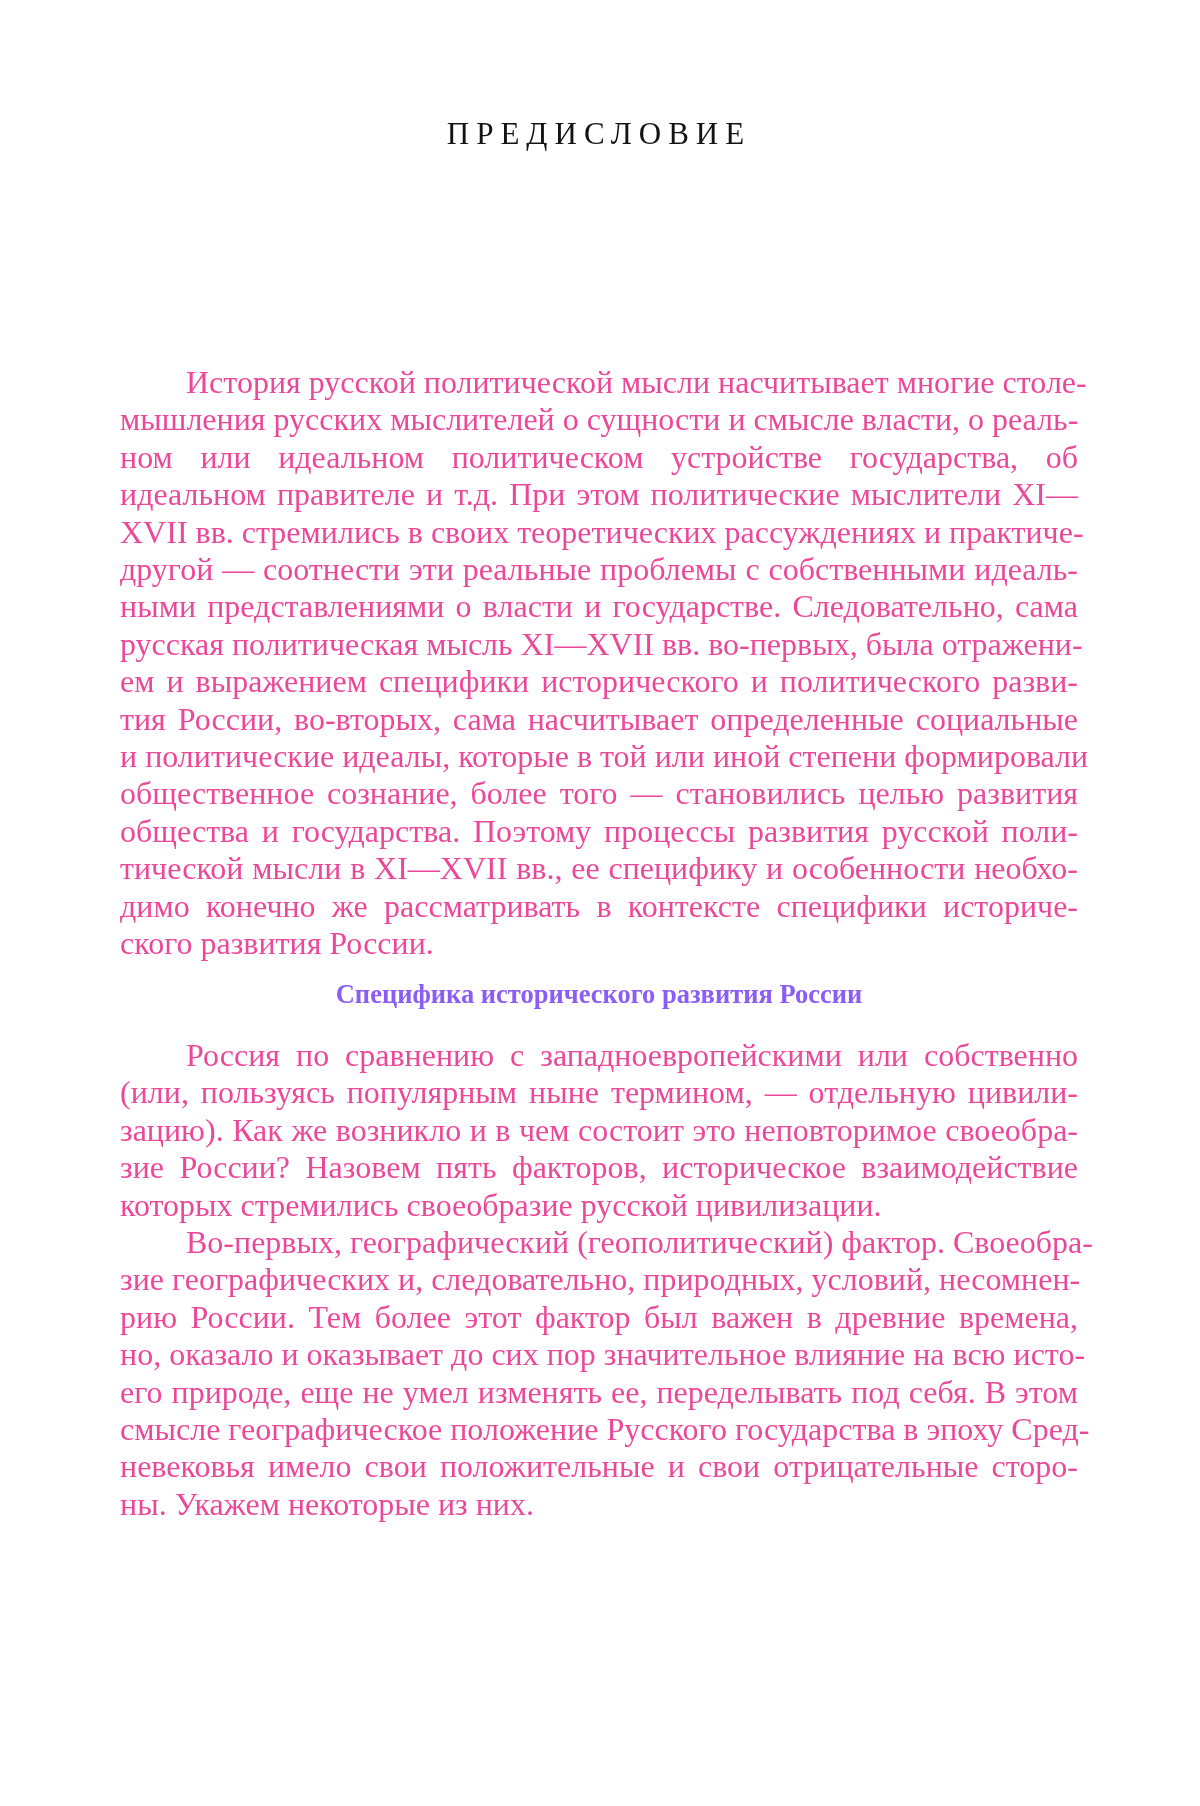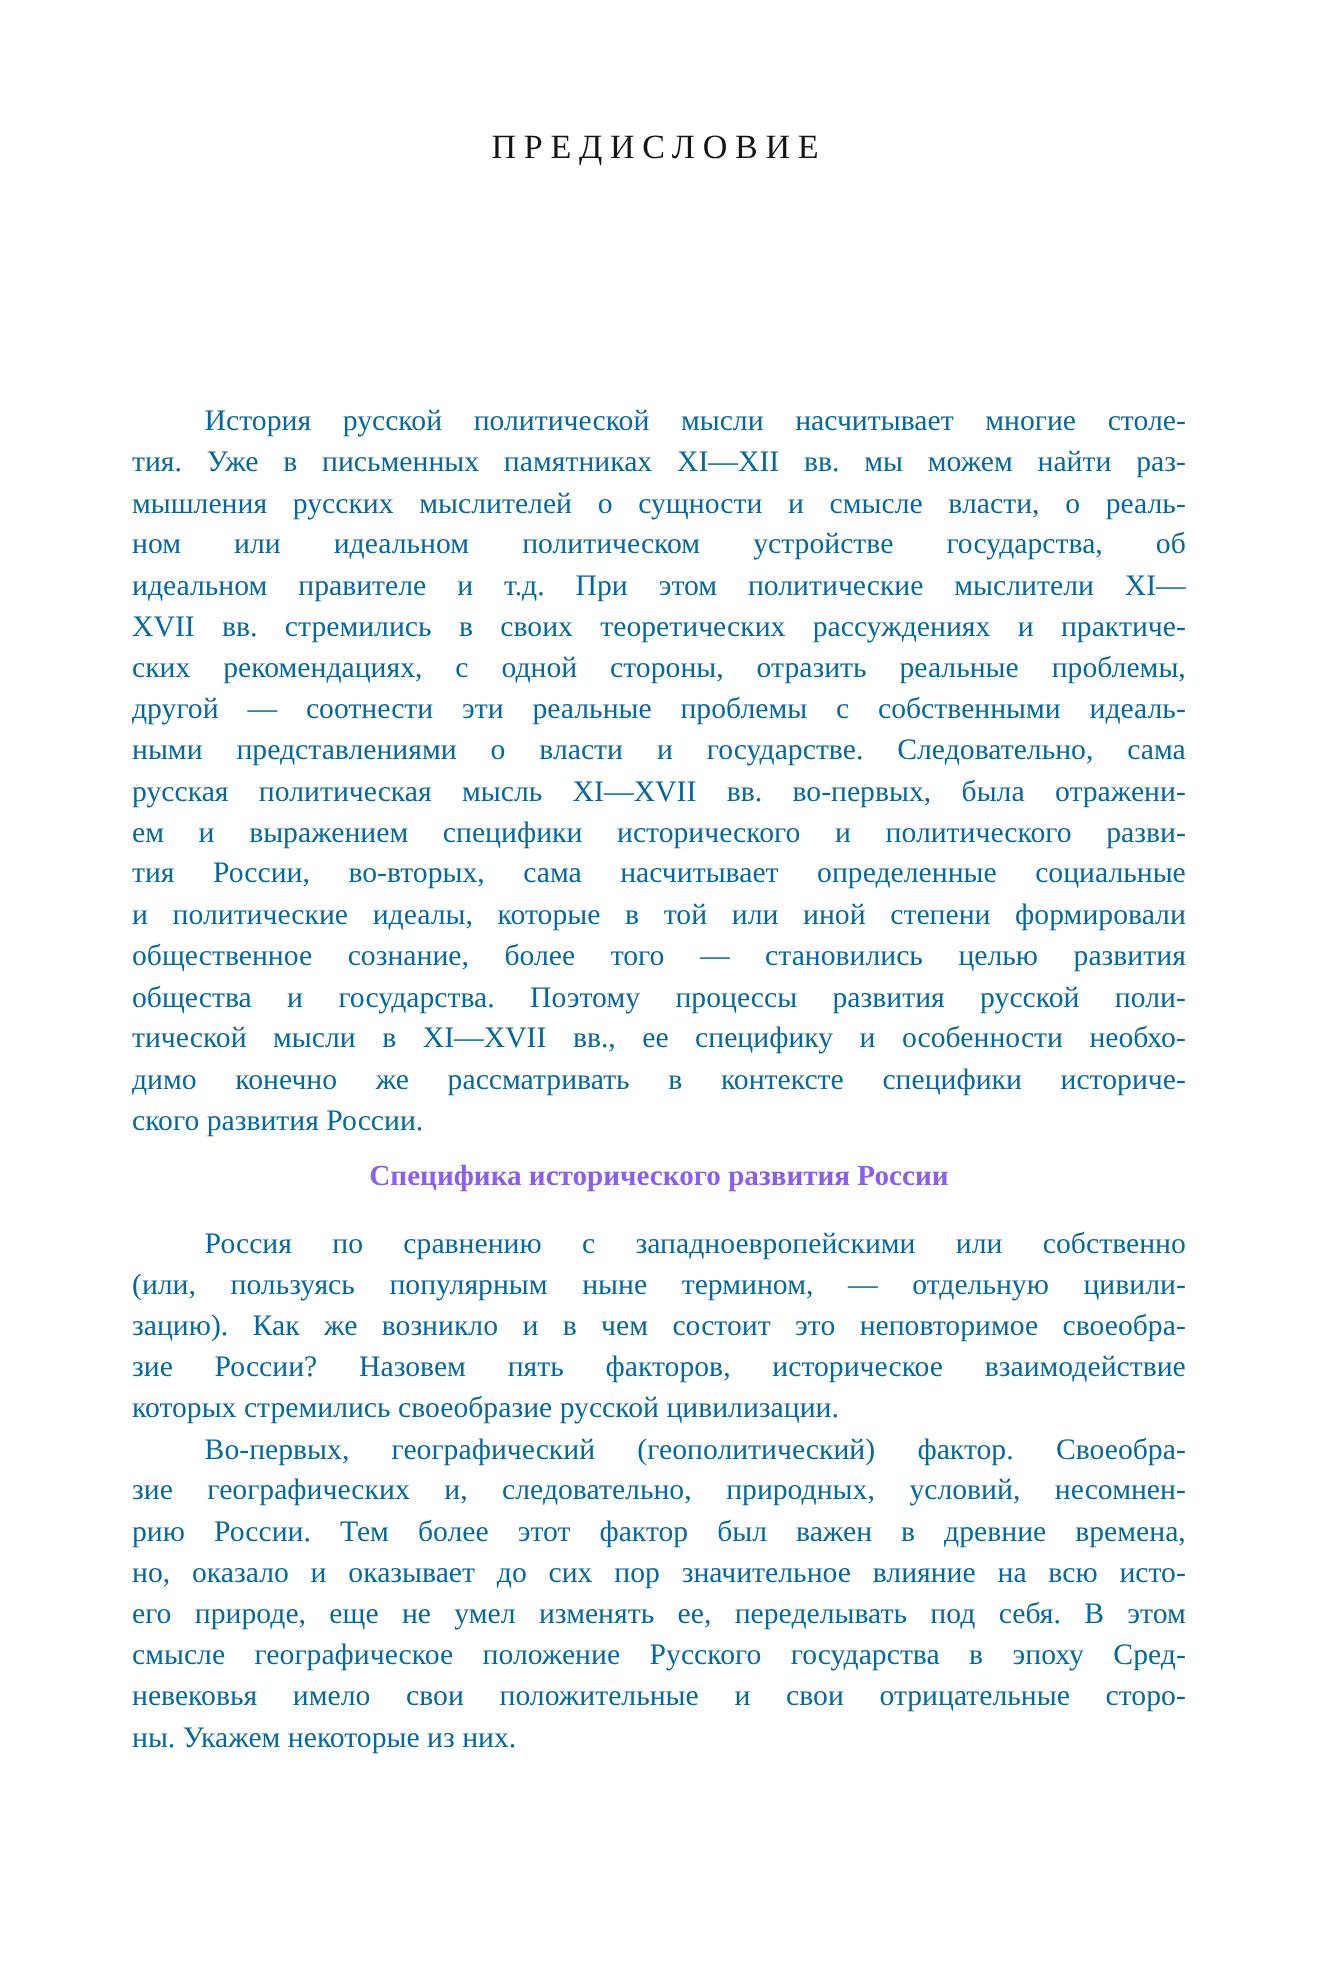--- a/index.html
+++ b/index.html
@@ -30,26 +30,26 @@
     font-size: 31px;
     font-weight: normal;
     letter-spacing: 7px;
     line-height: 44px;
     color: #141414;
   }
   .paragraph {
     margin: 0;
   }
   .line {
-    font-size: 27px;
+    font-size: 32px;
     line-height: 37.4px;
     text-align: justify;
     text-align-last: justify;
     white-space: nowrap;
-    color: #0369a1;
+    color: #ec4899;
   }
   .line.first {
     text-indent: 66px;
   }
   .line.last {
     text-align-last: left;
     white-space: normal;
   }
   h2.section-heading {
     margin: 13px 0 24px 0;
@@ -71,26 +71,24 @@
 </style>
 </head>
 <body>
 
 <div class="page">
   <div class="content">
     <h1 class="title">ПРЕДИСЛОВИЕ</h1>
 
     <div class="paragraph">
         <div class="line first">История русской политической мысли насчитывает многие столе-</div>
-        <div class="line">тия. Уже в письменных памятниках XI—XII вв. мы можем найти раз-</div>
         <div class="line">мышления русских мыслителей о сущности и смысле власти, о реаль-</div>
         <div class="line">ном или идеальном политическом устройстве государства, об</div>
         <div class="line">идеальном правителе и т.д. При этом политические мыслители XI—</div>
         <div class="line">XVII вв. стремились в своих теоретических рассуждениях и практиче-</div>
-        <div class="line">ских рекомендациях, с одной стороны, отразить реальные проблемы,</div>
         <div class="line">другой — соотнести эти реальные проблемы с собственными идеаль-</div>
         <div class="line">ными представлениями о власти и государстве. Следовательно, сама</div>
         <div class="line">русская политическая мысль XI—XVII вв. во-первых, была отражени-</div>
         <div class="line">ем и выражением специфики исторического и политического разви-</div>
         <div class="line">тия России, во-вторых, сама насчитывает определенные социальные</div>
         <div class="line">и политические идеалы, которые в той или иной степени формировали</div>
         <div class="line">общественное сознание, более того — становились целью развития</div>
         <div class="line">общества и государства. Поэтому процессы развития русской поли-</div>
         <div class="line">тической мысли в XI—XVII вв., ее специфику и особенности необхо-</div>
         <div class="line">димо конечно же рассматривать в контексте специфики историче-</div>

